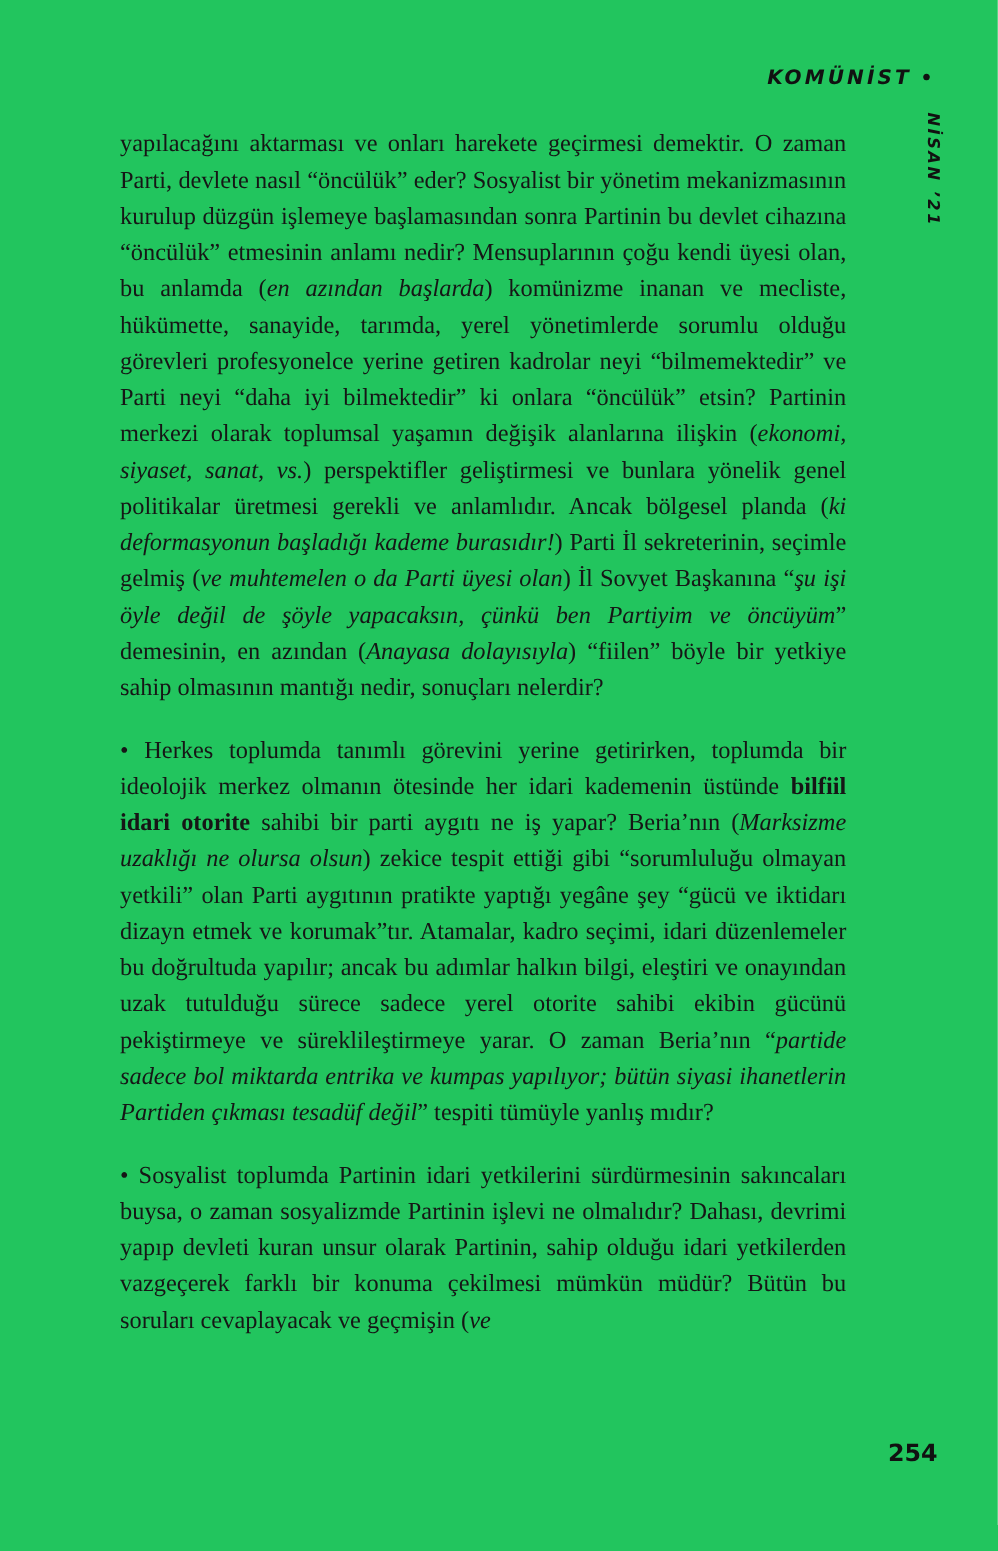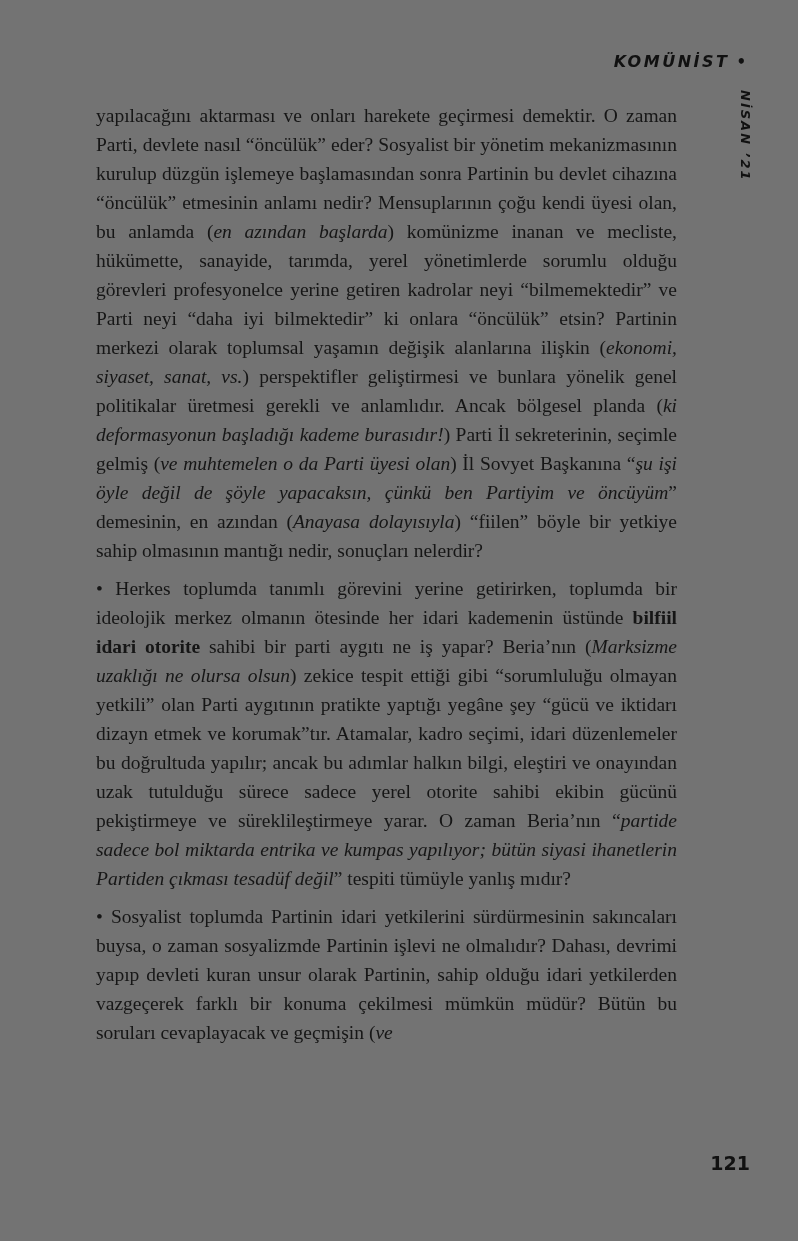--- a/index.html
+++ b/index.html
@@ -7,21 +7,21 @@
   body {
     background: #ffffff;
     font-family: "Liberation Serif", serif;
     color: #161616;
     position: relative;
     overflow: hidden;
   }
   .page {
     position: absolute;
     inset: 0;
-    background: #737373;
+    background: #22c55e;
   }
   .running-head {
     position: absolute;
     top: 52px;
     right: 52px;
     font-family: "DejaVu Sans", sans-serif;
     font-weight: bold;
     font-style: italic;
     font-size: 16px;
     letter-spacing: 2.5px;
@@ -50,21 +50,21 @@
     position: absolute;
     top: 101px;
     left: 96px;
     width: 581px;
     font-size: 19.5px;
     line-height: 29px;
     text-align: justify;
     color: #161616;
   }
   .body-text p { margin: 0; }
-  .body-text p + p { margin-top: 9px; }
+  .body-text p + p { margin-top: 21px; }
   .it { font-style: italic; }
   .bd { font-weight: bold; }
   .page-number {
     position: absolute;
     top: 1152px;
     right: 48px;
     font-family: "DejaVu Sans", sans-serif;
     font-weight: bold;
     font-size: 19px;
     color: #111;
@@ -80,15 +80,15 @@
   </div>
 
   <div class="side-date">NİSAN ’21</div>
 
   <div class="body-text">
       <p><span>yapılacağını aktarması ve onları harekete geçirmesi demektir. O zaman Parti, devlete nasıl “öncülük” eder? Sosyalist bir yönetim mekanizmasının kurulup düzgün işlemeye başlamasından sonra Partinin bu devlet cihazına “öncülük” etmesinin anlamı nedir? Mensuplarının çoğu kendi üyesi olan, bu anlamda (</span><span class="it">en azından başlarda</span><span>) komünizme inanan ve mecliste, hükümette, sanayide, tarımda, yerel yönetimlerde sorumlu olduğu görevleri profesyonelce yerine getiren kadrolar neyi “bilmemektedir” ve Parti neyi “daha iyi bilmektedir” ki onlara “öncülük” etsin? Partinin merkezi olarak toplumsal yaşamın değişik alanlarına ilişkin (</span><span class="it">ekonomi, siyaset, sanat, vs.</span><span>) perspektifler geliştirmesi ve bunlara yönelik genel politikalar üretmesi gerekli ve anlamlıdır. Ancak bölgesel planda (</span><span class="it">ki deformasyonun başladığı kademe burasıdır!</span><span>) Parti İl sekreterinin, seçimle gelmiş (</span><span class="it">ve muhtemelen o da Parti üyesi olan</span><span>) İl Sovyet Başkanına “</span><span class="it">şu işi öyle değil de şöyle yapacaksın, çünkü ben Partiyim ve öncüyüm</span><span>” demesinin, en azından (</span><span class="it">Anayasa dolayısıyla</span><span>) “fiilen” böyle bir yetkiye sahip olmasının mantığı nedir, sonuçları nelerdir?</span></p>
       <p><span>•  Herkes toplumda tanımlı görevini yerine getirirken, toplumda bir ideolojik merkez olmanın ötesinde her idari kademenin üstünde </span><span class="bd">bilfiil idari otorite</span><span> sahibi bir parti aygıtı ne iş yapar? Beria’nın (</span><span class="it">Marksizme uzaklığı ne olursa olsun</span><span>) zekice tespit ettiği gibi “sorumluluğu olmayan yetkili” olan Parti aygıtının pratikte yaptığı yegâne şey “gücü ve iktidarı dizayn etmek ve korumak”tır. Atamalar, kadro seçimi, idari düzenlemeler bu doğrultuda yapılır; ancak bu adımlar halkın bilgi, eleştiri ve onayından uzak tutulduğu sürece sadece yerel otorite sahibi ekibin gücünü pekiştirmeye ve süreklileştirmeye yarar. O zaman Beria’nın “</span><span class="it">partide sadece bol miktarda entrika ve kumpas yapılıyor; bütün siyasi ihanetlerin Partiden çıkması tesadüf değil</span><span>” tespiti tümüyle yanlış mıdır?</span></p>
       <p><span>•  Sosyalist toplumda Partinin idari yetkilerini sürdürmesinin sakıncaları buysa, o zaman sosyalizmde Partinin işlevi ne olmalıdır? Dahası, devrimi yapıp devleti kuran unsur olarak Partinin, sahip olduğu idari yetkilerden vazgeçerek farklı bir konuma çekilmesi mümkün müdür? Bütün bu soruları cevaplayacak ve geçmişin (</span><span class="it">ve</span></p>
     </div>
 
-  <div class="page-number">121</div>
+  <div class="page-number">254</div>
 
 </div>
 
 </body></html>

